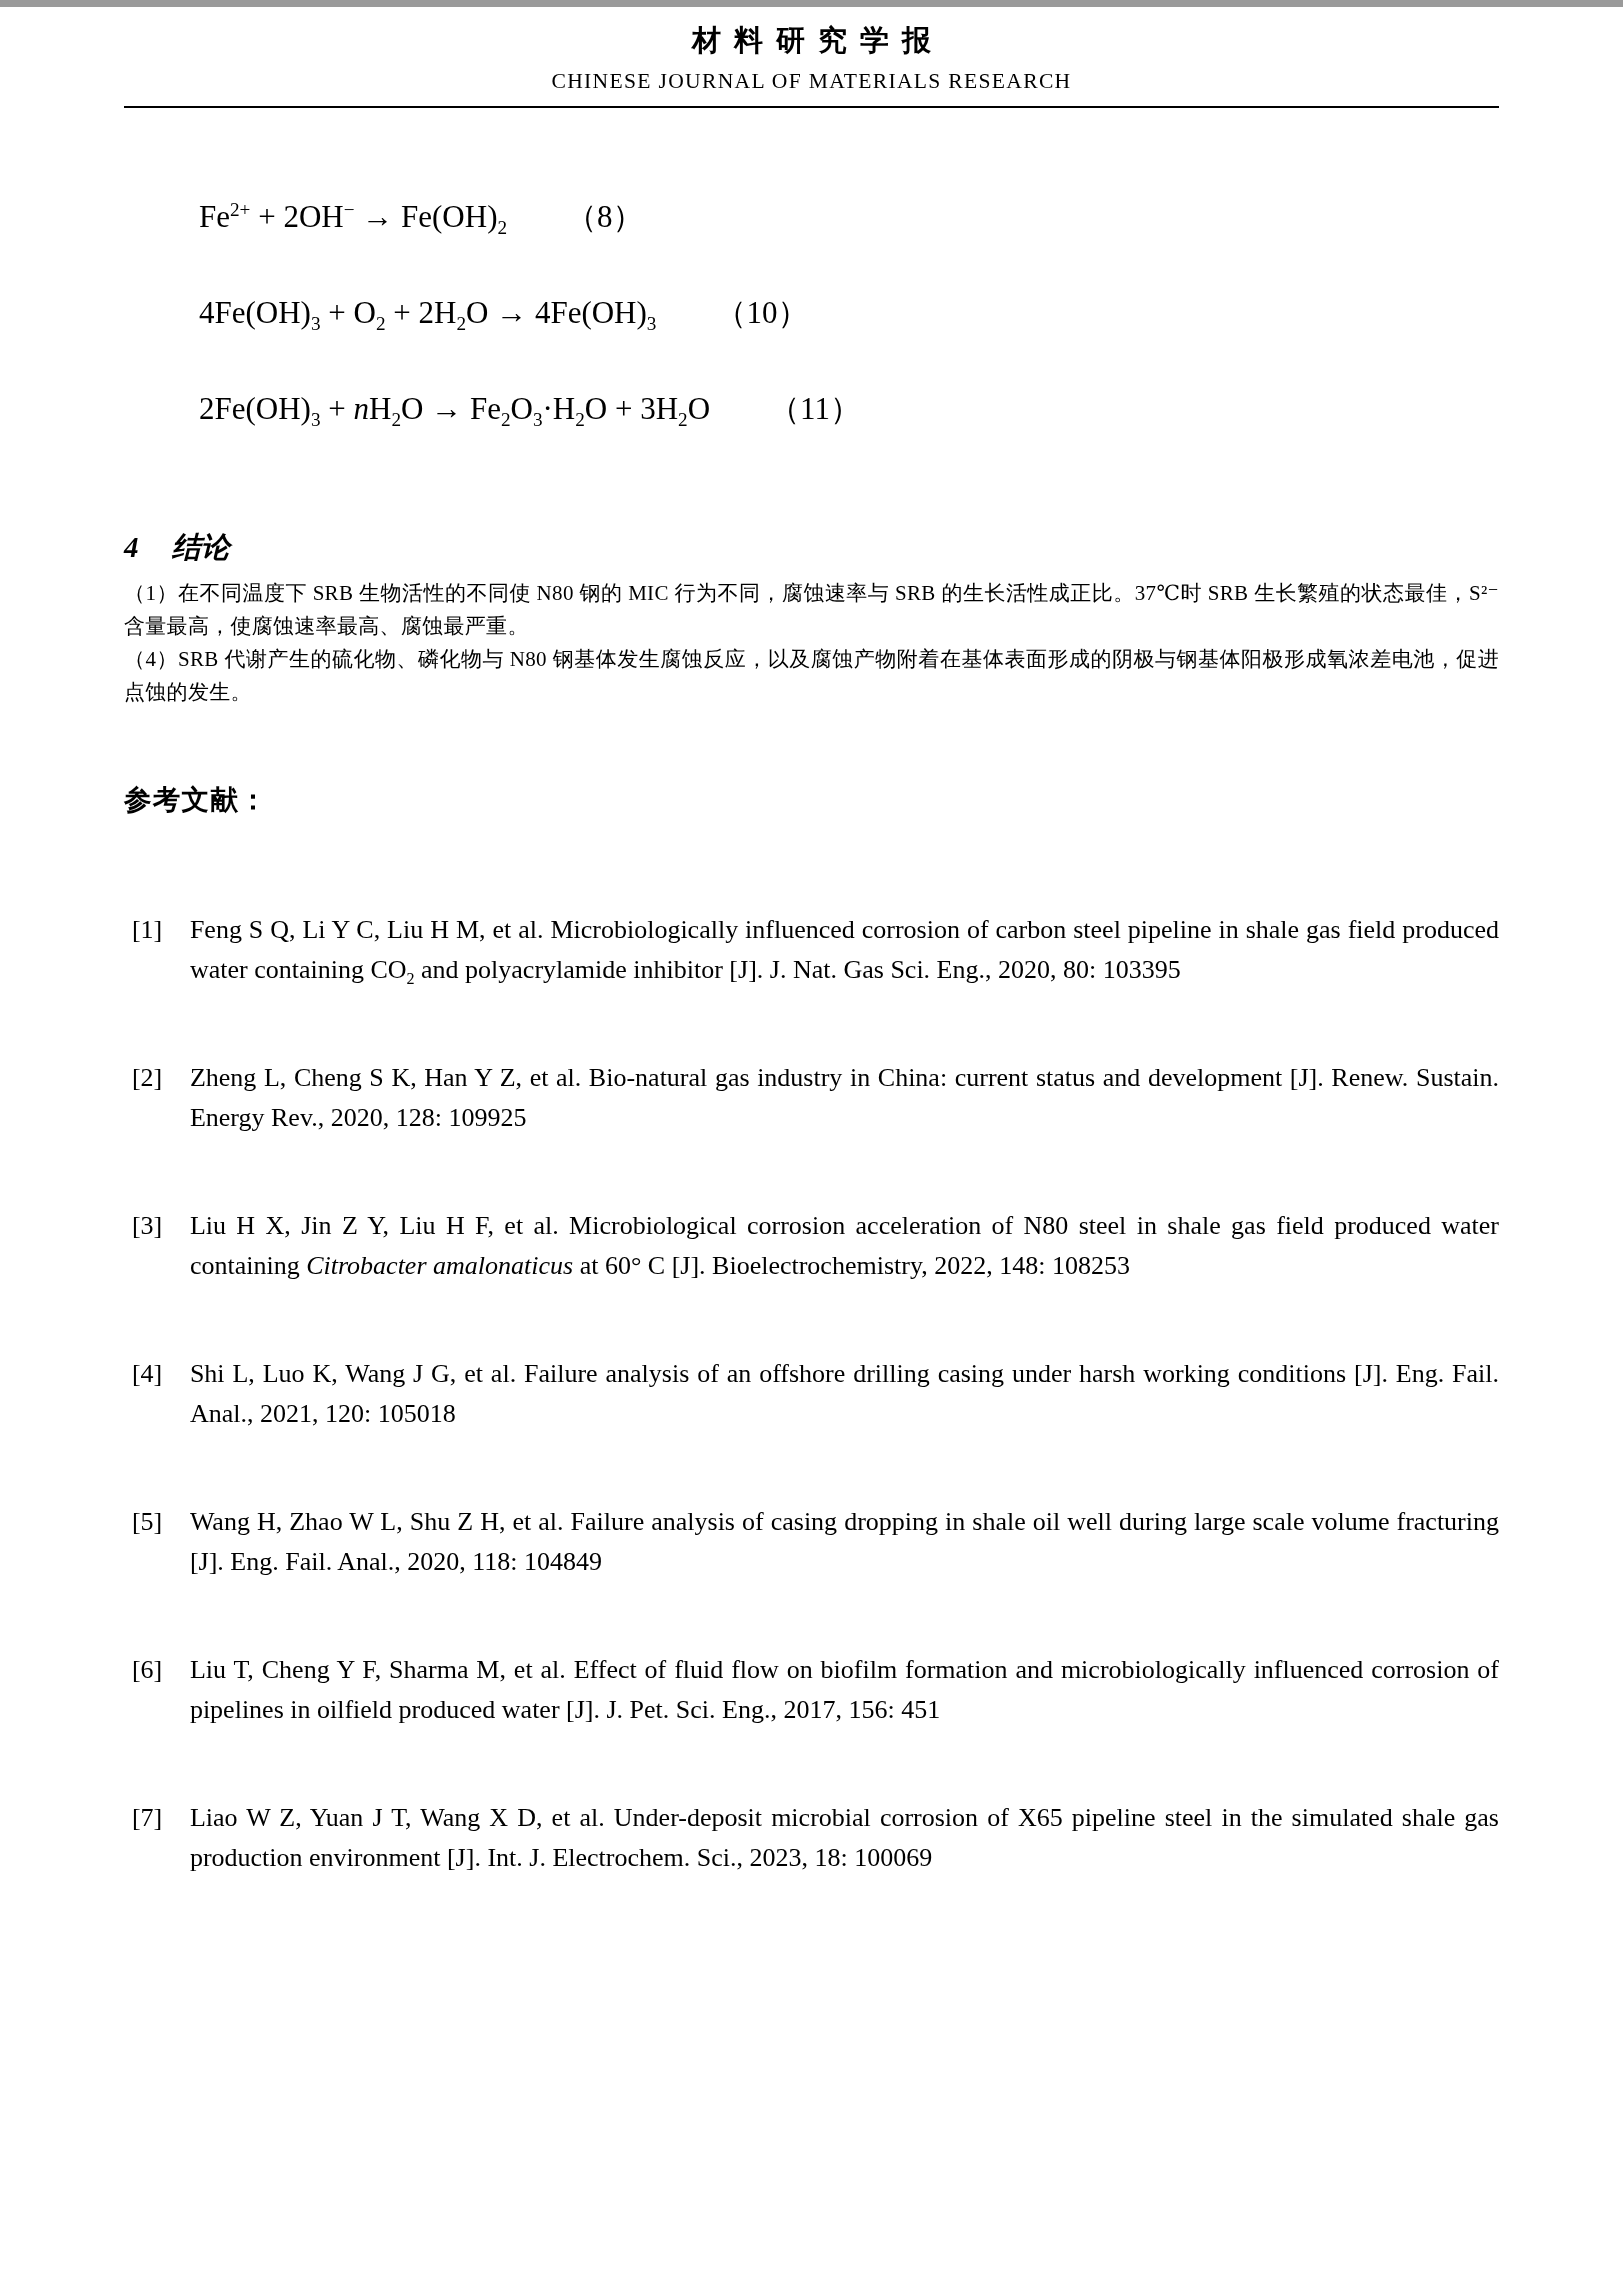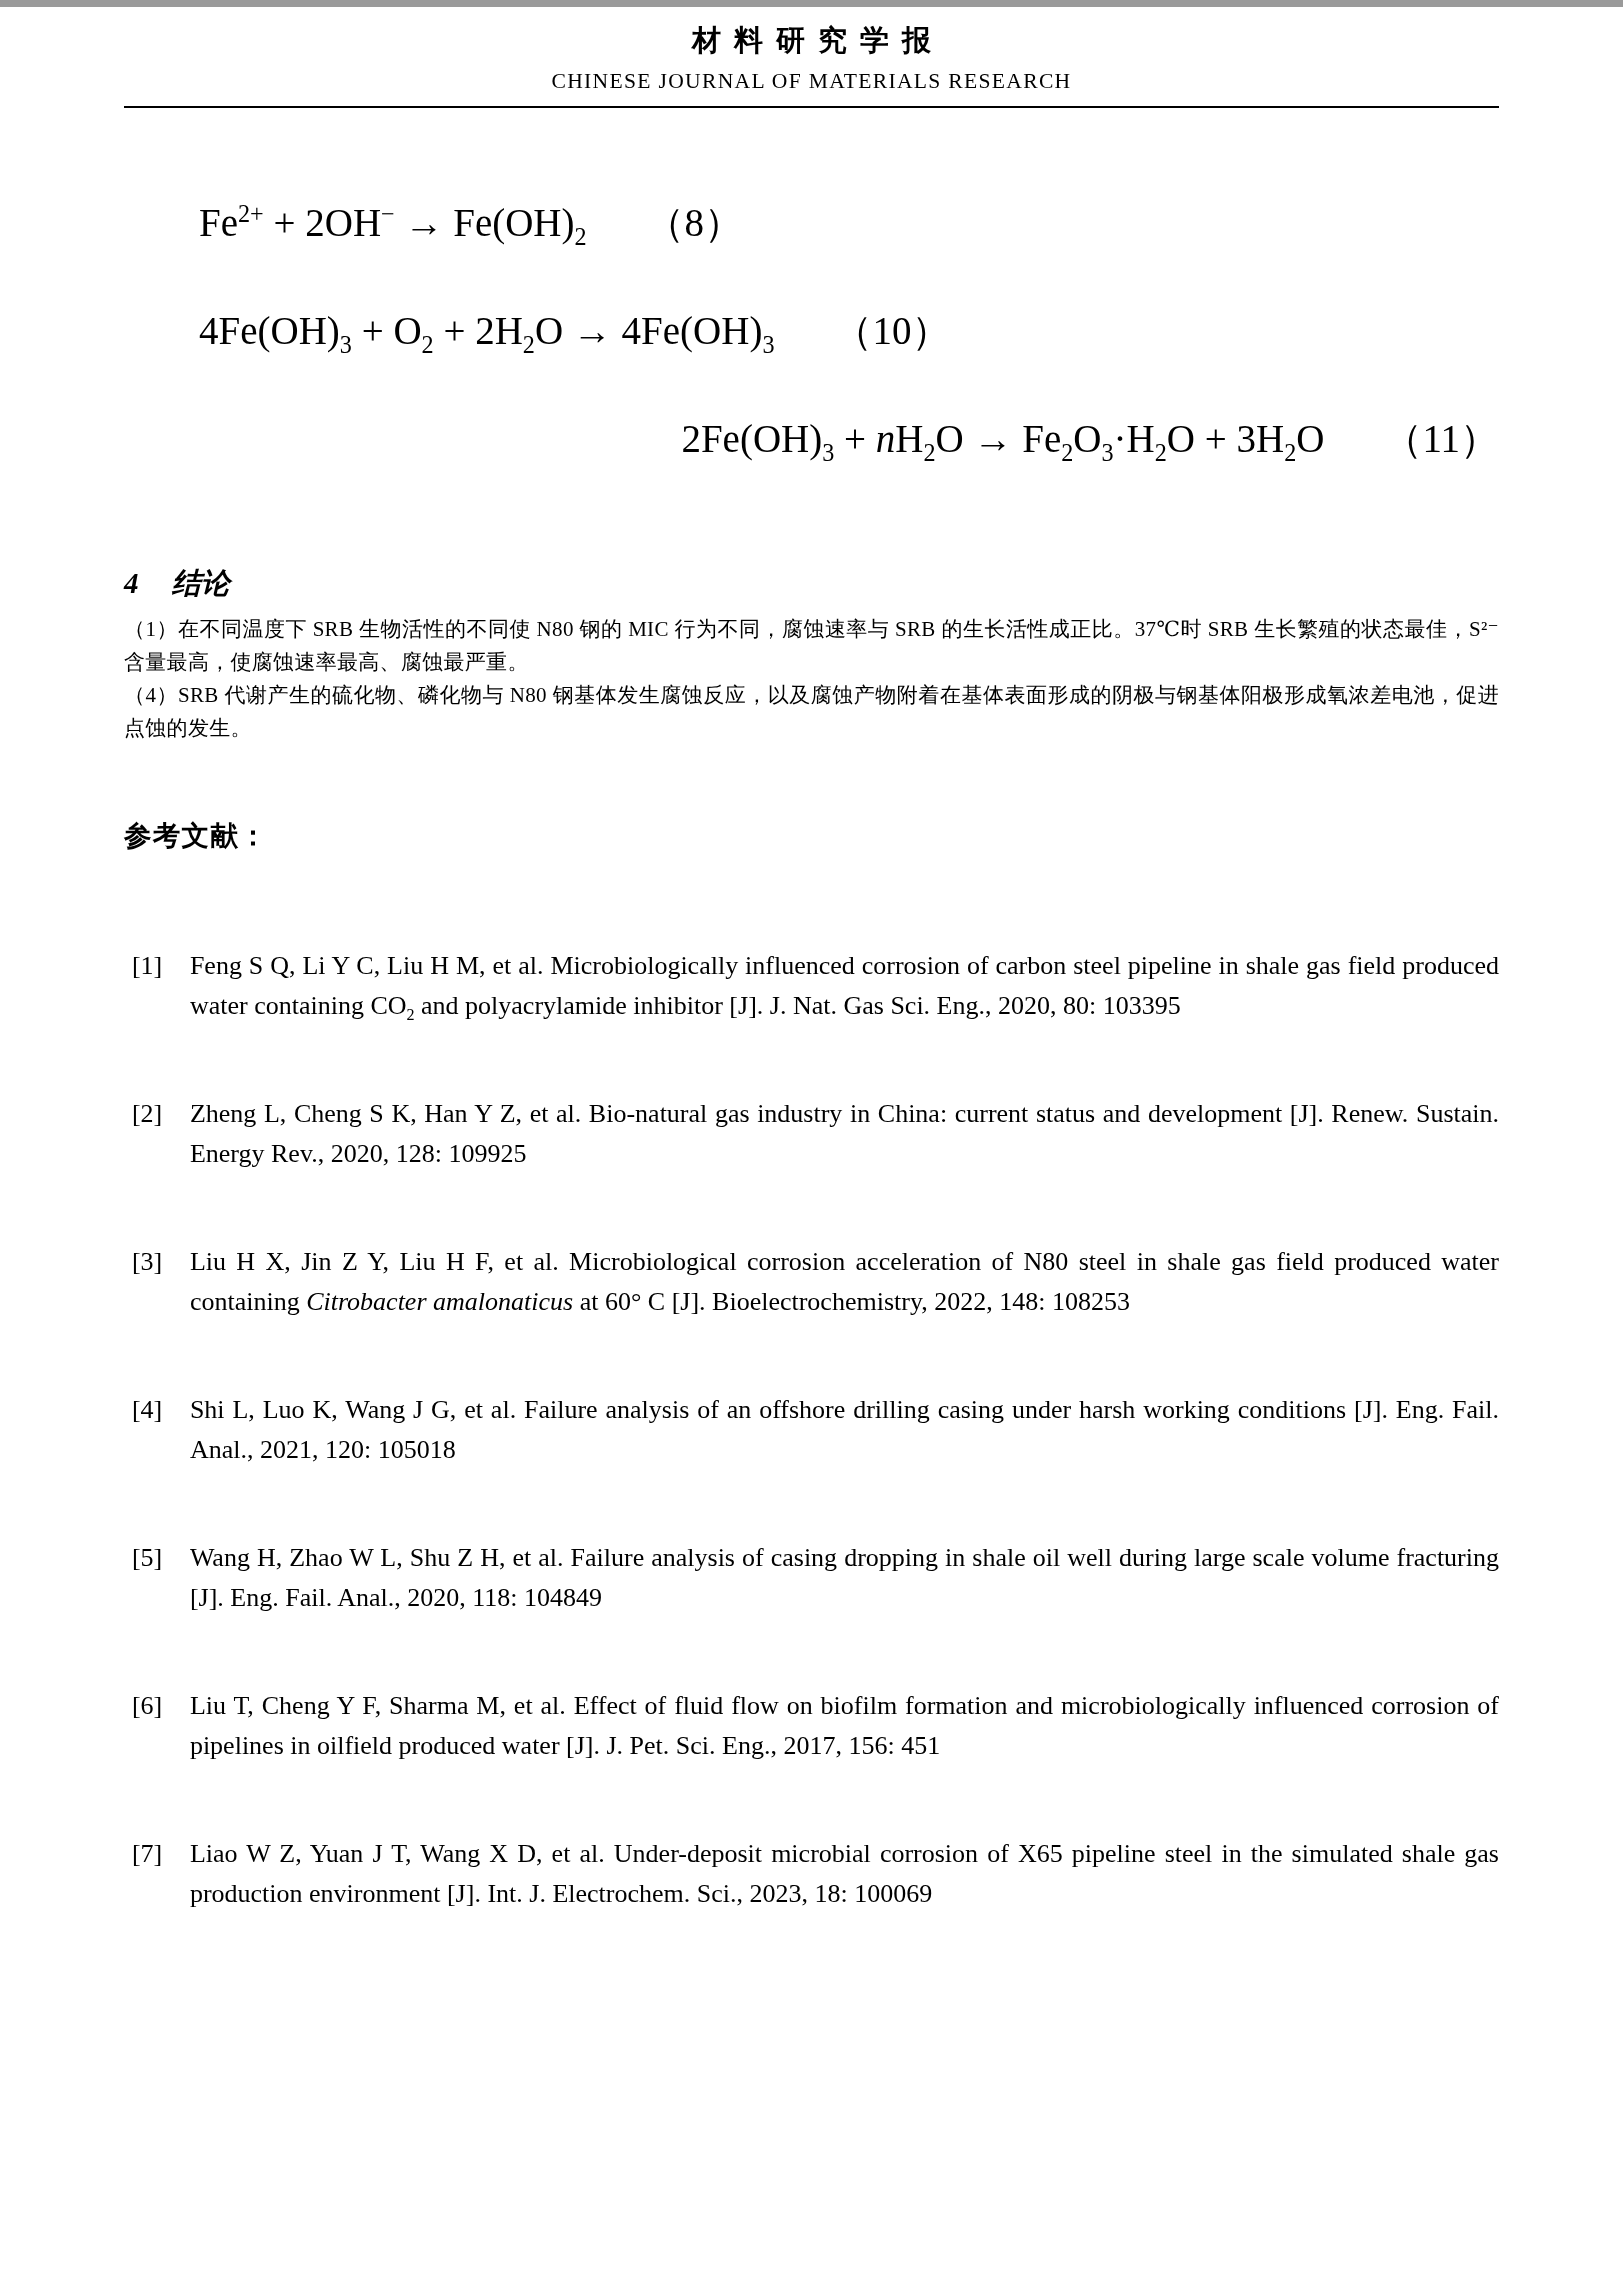--- a/index.html
+++ b/index.html
@@ -31,25 +31,25 @@
   }
   .header-rule {
     border: none;
     border-top: 2px solid #000;
     margin-top: 11.8px;
   }
 
   
   .equations { margin-top: 88px; padding-left: 75px; }
   .equation-row {
-    font-size: 39px;
+    font-size: 31px;
     margin-bottom: 54px;
     white-space: nowrap;
   }
-  .equation-row:last-child { margin-bottom: 0; text-align: right; }
+  .equation-row:last-child { margin-bottom: 0; }
   .equation-number { margin-left: 59px; }
   sup, sub { font-size: 62%; line-height: 0; }
   sup { vertical-align: super; }
   sub { vertical-align: sub; }
 
   
   .conclusion-heading {
     margin-top: 98px;
     font-size: 29px;
     font-weight: bold;

